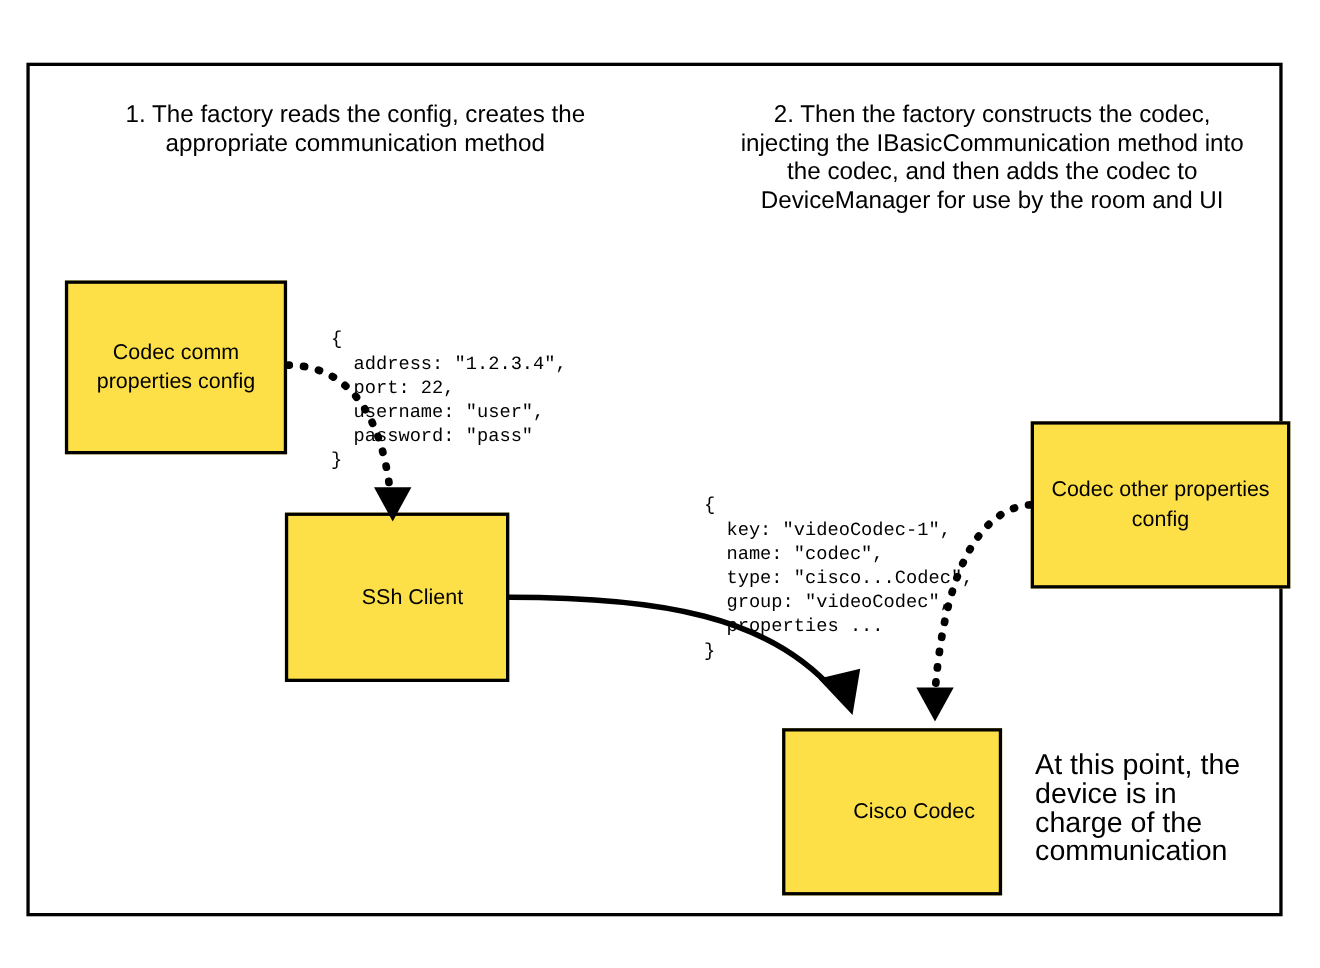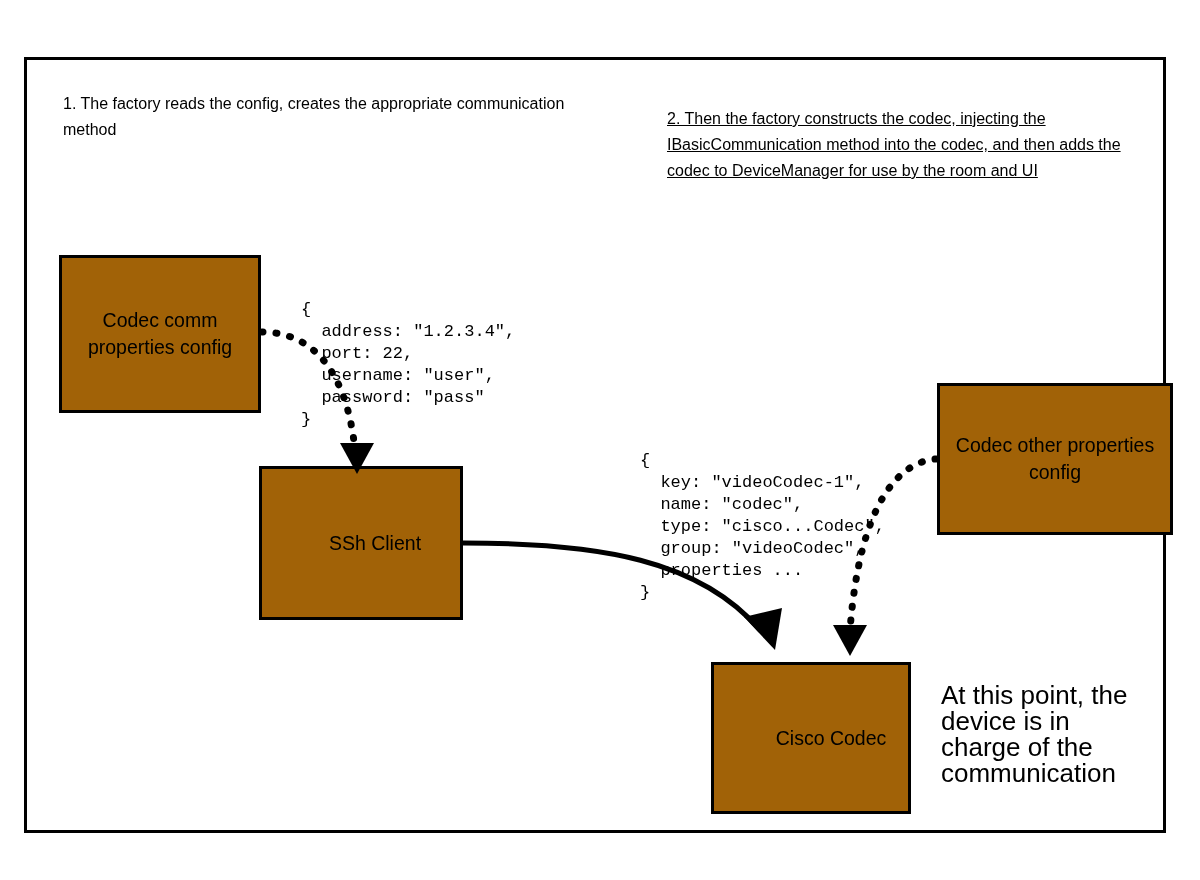--- a/index.html
+++ b/index.html
@@ -24,32 +24,33 @@
     left: 24px;
     top: 57px;
     width: 1142px;
     height: 776px;
     border: 3px solid #000000;
     box-sizing: border-box;
     background: #ffffff;
   }
   .note {
     position: absolute;
-    font-size: 16px;
+    font-size: 22px;
     line-height: 26px;
     color: #000000;
     white-space: pre-line;
+    text-align: center;
   }
   #note-1 { left: 63px; top: 91px; width: 520px; }
-  #note-2 { left: 667px; top: 106px; width: 470px; text-decoration: underline; }
+  #note-2 { left: 667px; top: 91px; width: 470px; }
 
   .box {
     position: absolute;
     border: 3px solid #000000;
-    background: #a16207;
+    background: #fde047;
     box-sizing: border-box;
     display: flex;
     align-items: center;
     justify-content: center;
     text-align: center;
     font-size: 19.5px;
     line-height: 27px;
     white-space: pre-line;
   }
   #box-codec-comm-config { left: 59px;  top: 255px; width: 202px; height: 158px; }

